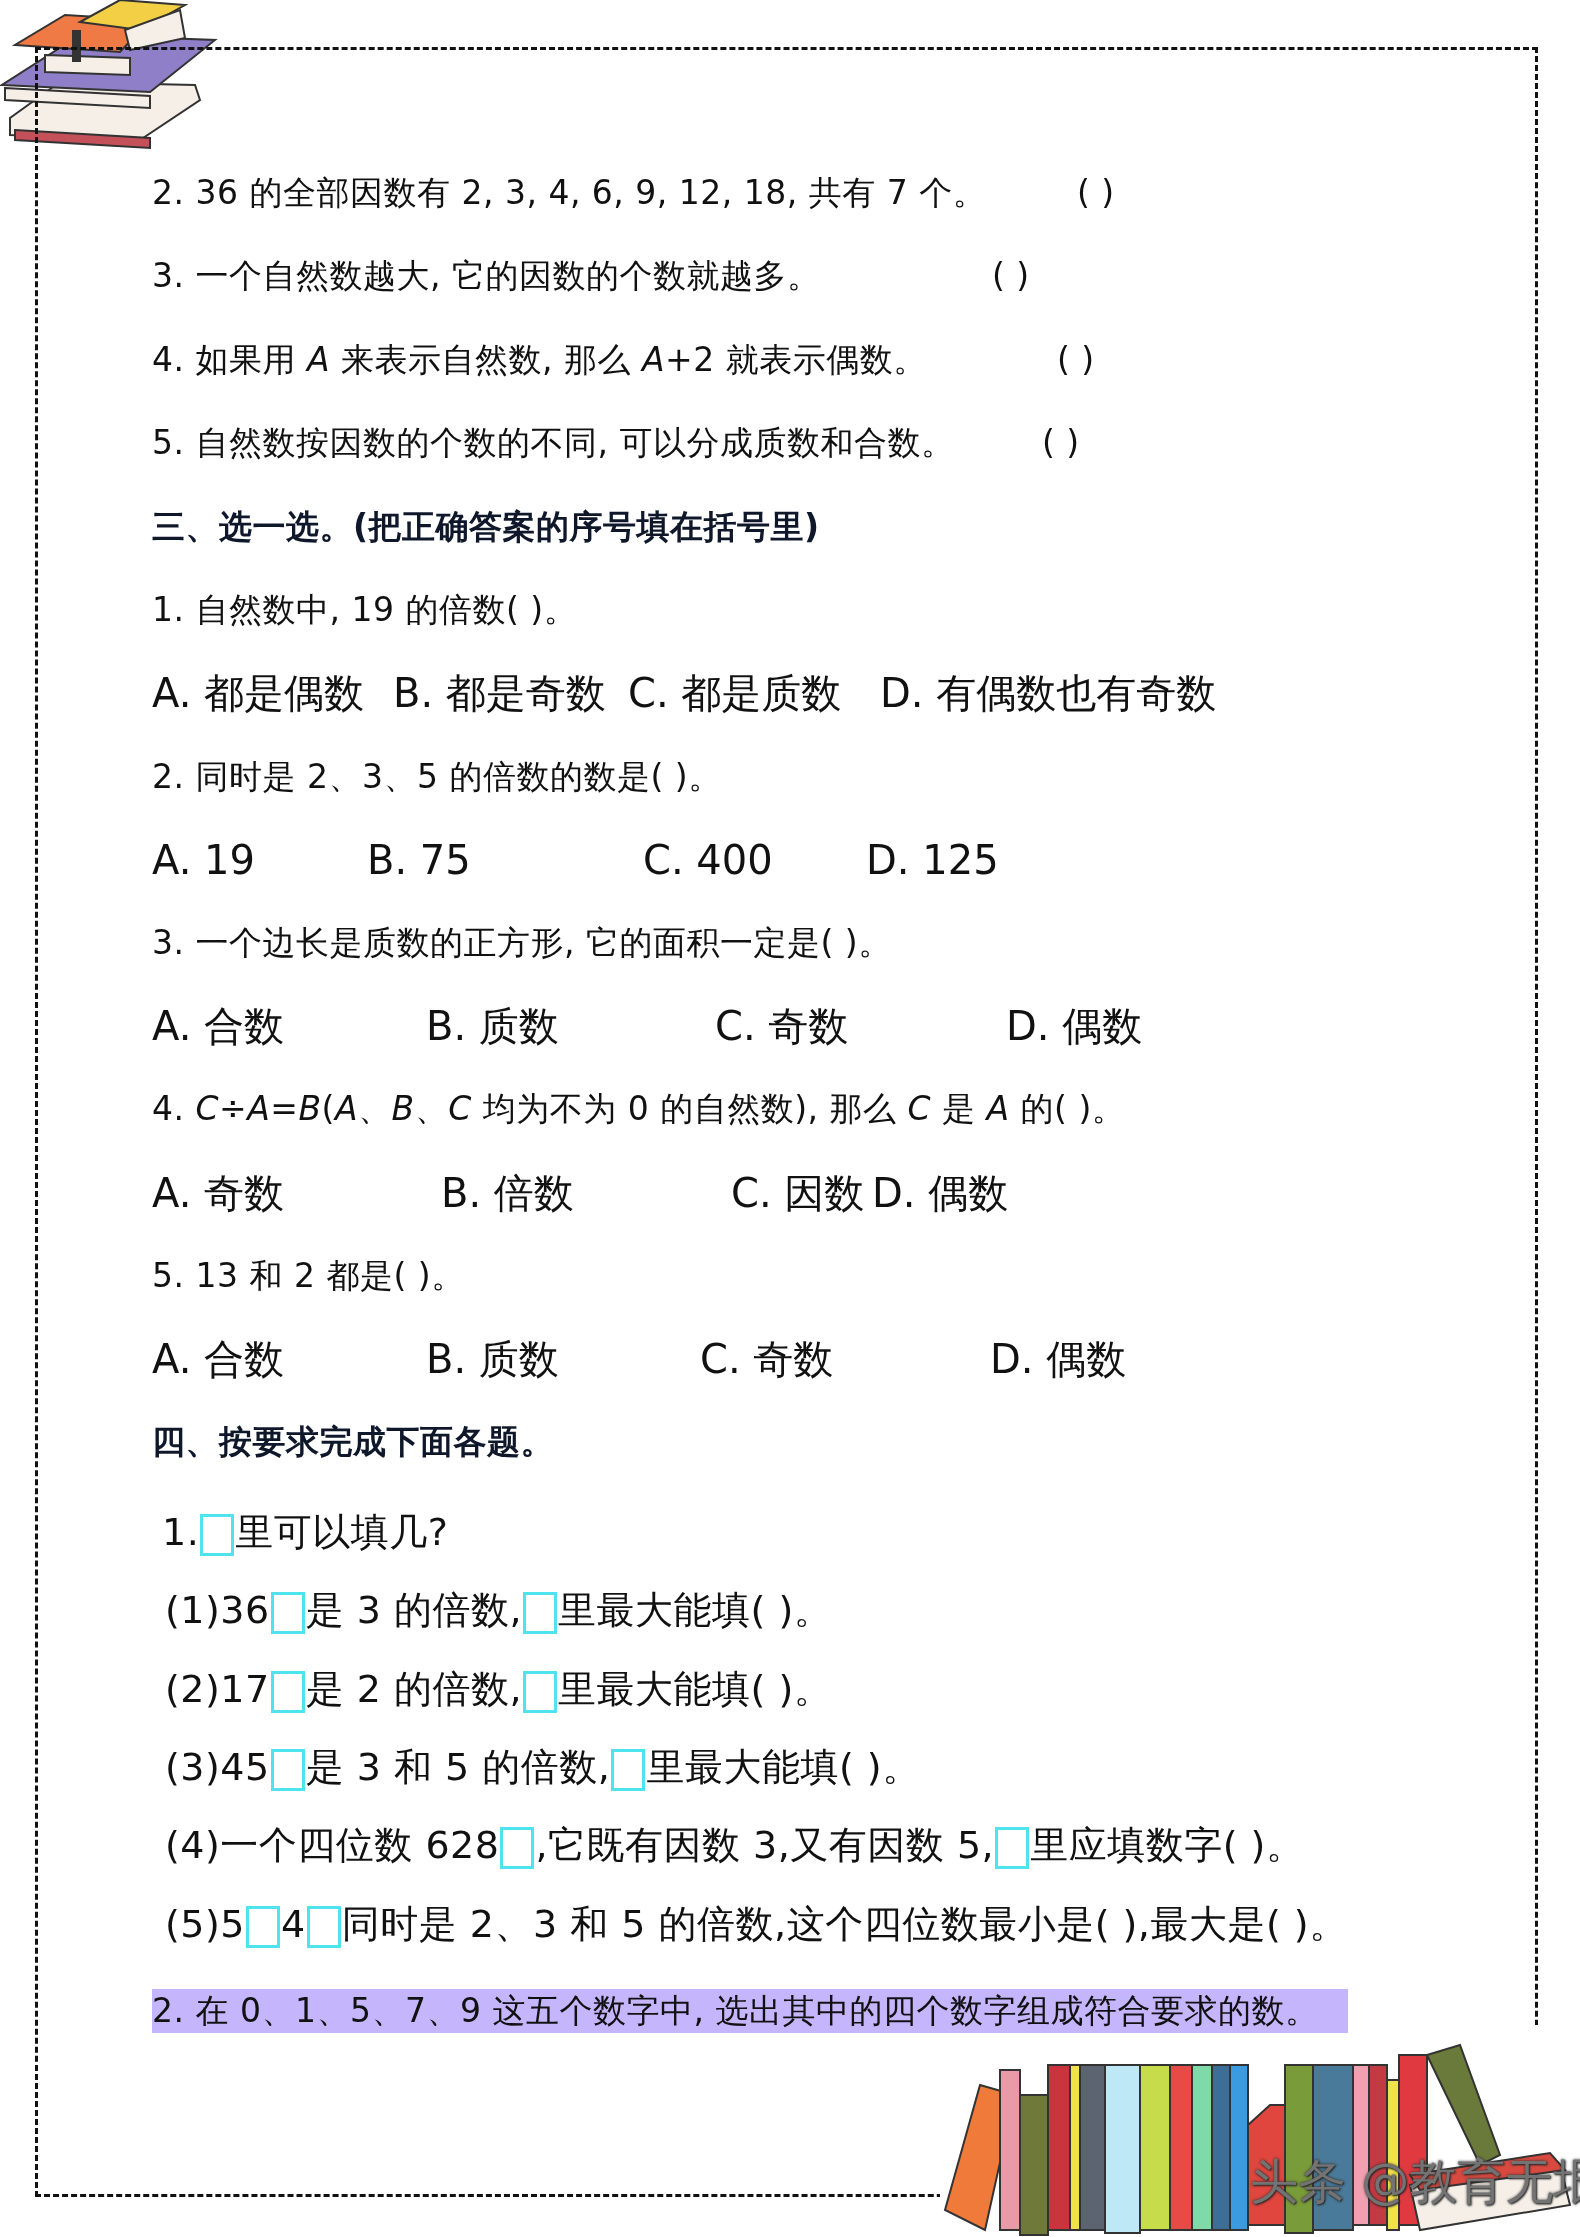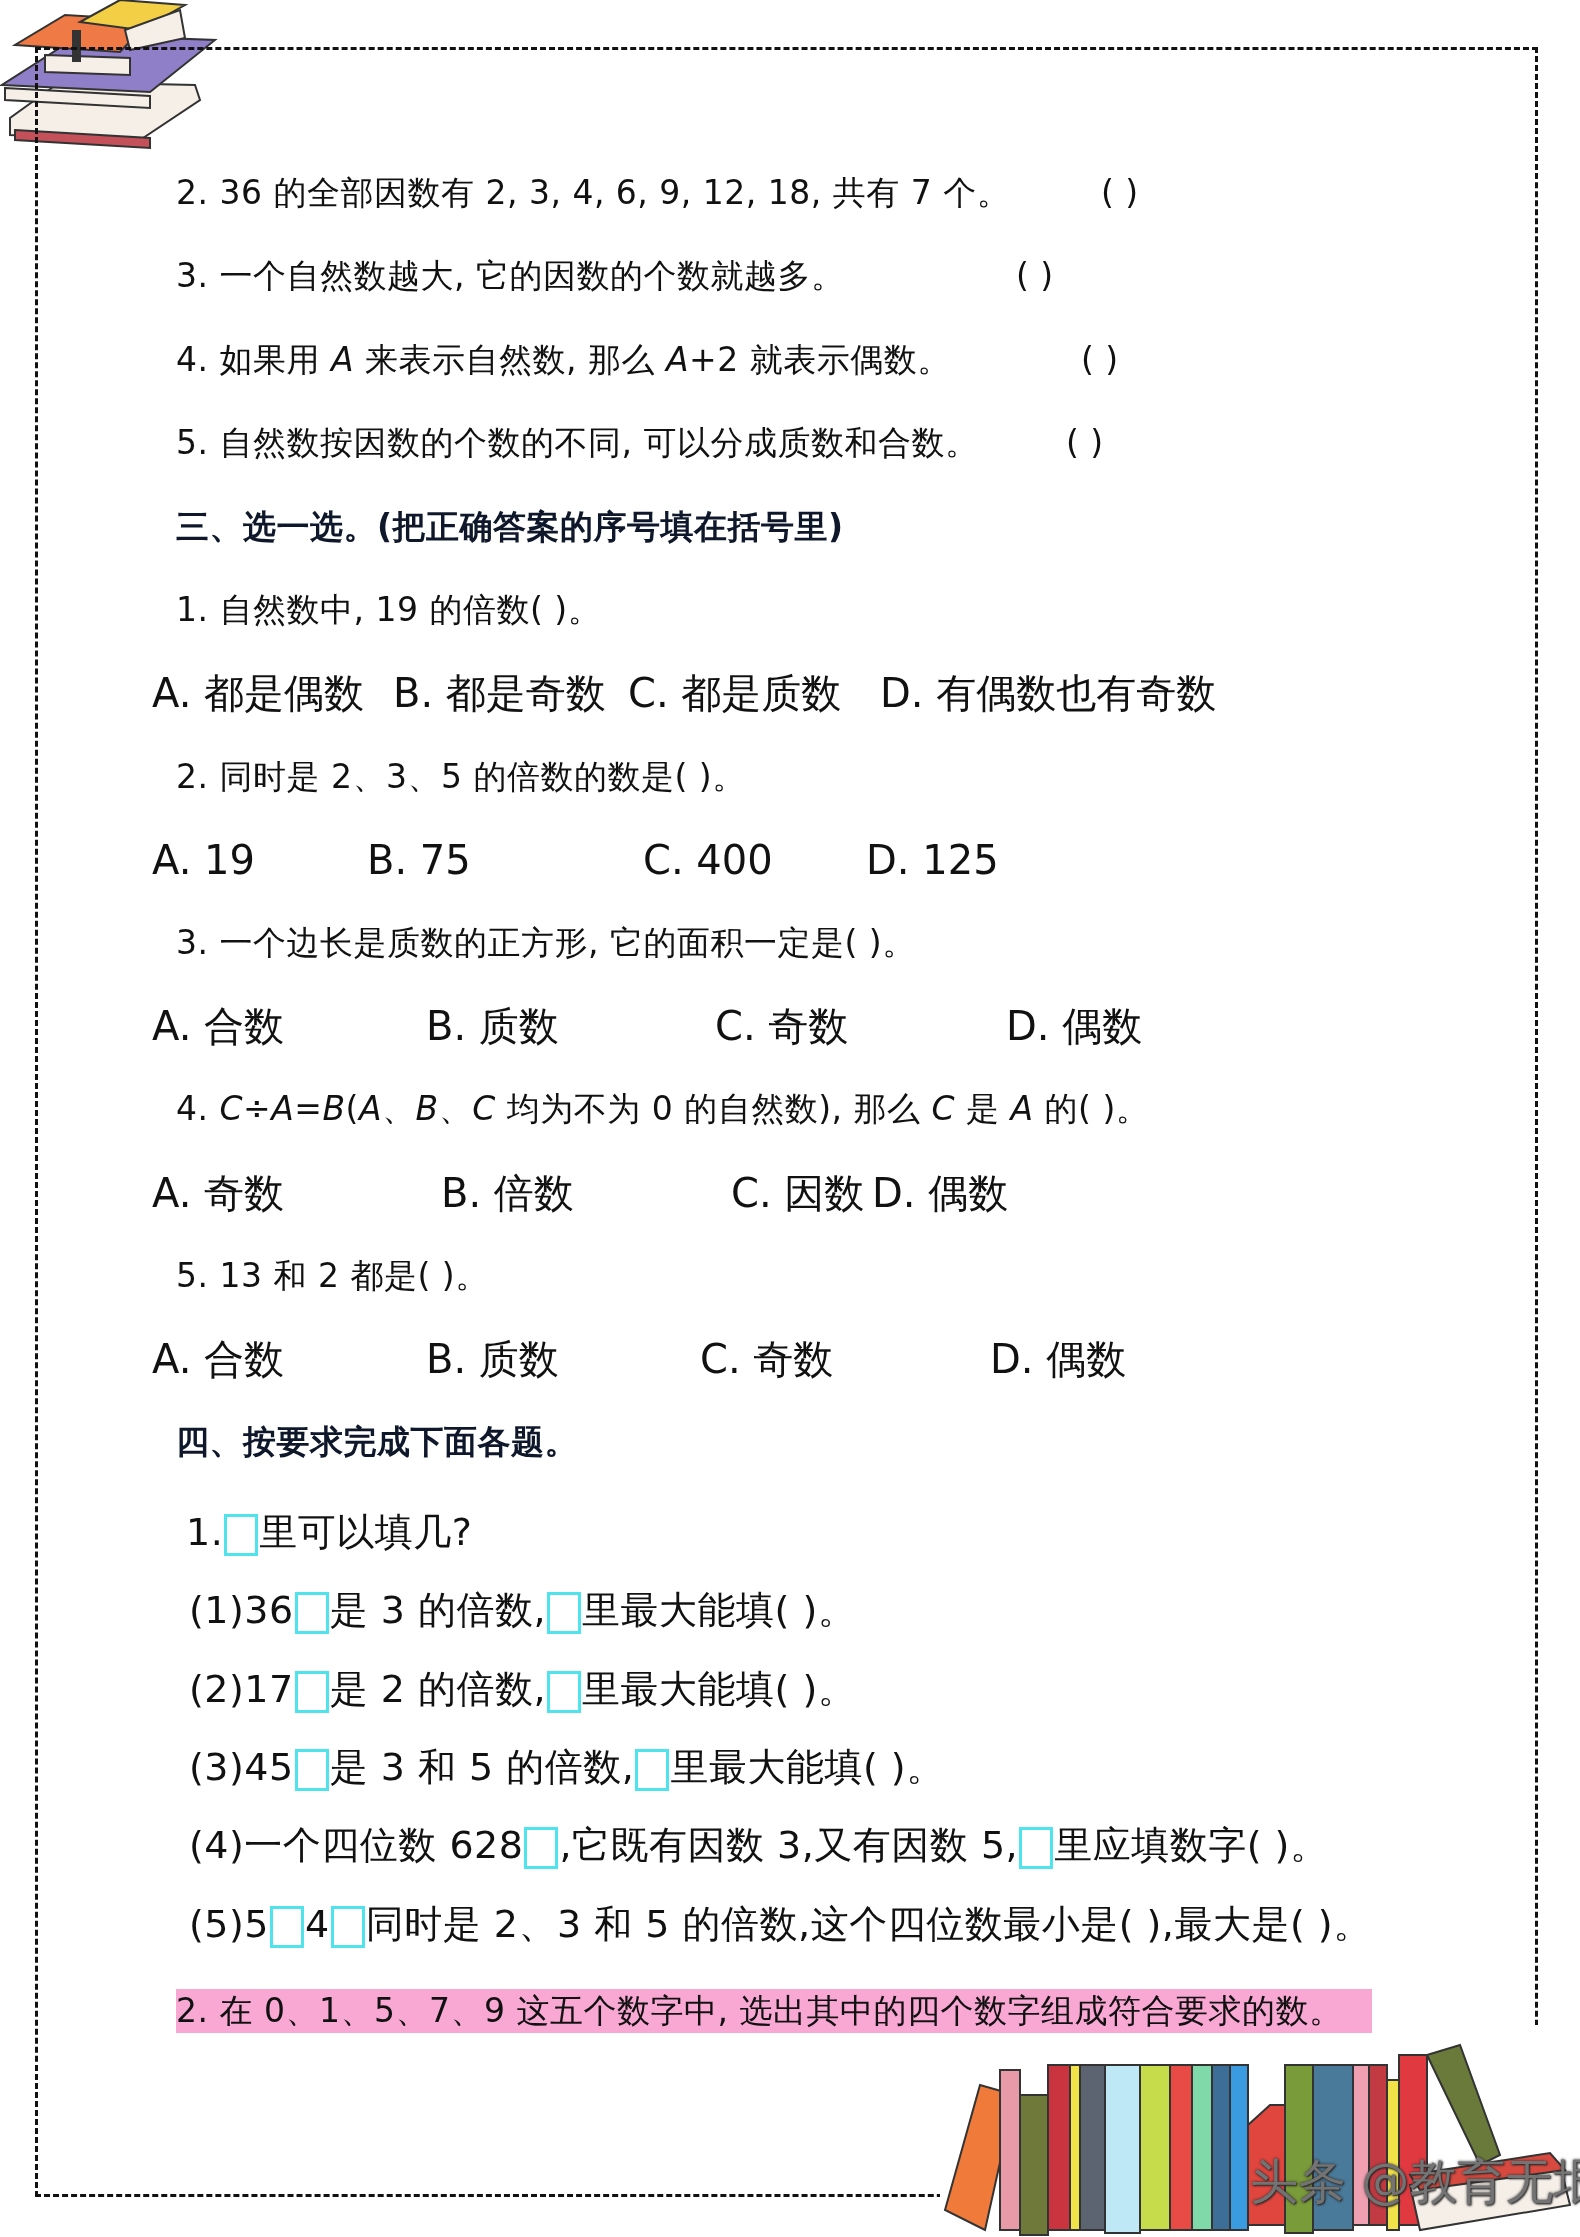--- a/index.html
+++ b/index.html
@@ -1,20 +1,20 @@
 <!DOCTYPE html>
 <html><head>
 <meta charset="utf-8">
 <style>
   html, body { margin:0; padding:0; background:#ffffff; }
   body { width:1580px; height:2237px; position:relative; overflow:hidden;
          font-family:"DejaVu Sans","Liberation Sans",sans-serif; color:#111; }
   .frame { position:absolute; left:35px; top:47px; width:1503px; height:2150px;
            border:3px dashed #111; box-sizing:border-box; }
-  .line { position:absolute; left:152px; font-size:33px; line-height:44px; white-space:nowrap; letter-spacing:0.5px;margin-left:24px; }
+  .line { position:absolute; left:152px; font-size:33px; line-height:44px; white-space:nowrap; letter-spacing:0.5px; }
   .heading { color:#0f172a; font-weight:bold; }
   .paren { display:inline-block; }
   .opt { position:absolute; font-size:40px; line-height:44px; white-space:nowrap; }
   .box { display:inline-block; width:34px; height:42px; border:3px solid #4FE3EE;
          box-sizing:border-box; vertical-align:middle; margin:0 1px; }
   .fill { font-size:38px; }
   .ital { font-style:italic; }
   
   .books-top { position:absolute; left:0; top:0; width:220px; height:150px; }
   .shelf { position:absolute; left:940px; top:2025px; width:640px; height:212px; }
@@ -130,15 +130,15 @@
   <rect x="373" y="40" width="40" height="165" fill="#4a7a9a" stroke="#333" stroke-width="2"></rect>
   <rect x="413" y="40" width="16" height="160" fill="#f0a0b0" stroke="#333" stroke-width="2"></rect>
   <rect x="429" y="40" width="18" height="160" fill="#c23a42" stroke="#333" stroke-width="2"></rect>
   <rect x="447" y="55" width="12" height="150" fill="#f2e24a" stroke="#333" stroke-width="2"></rect>
   <rect x="459" y="30" width="28" height="170" fill="#e03a40" stroke="#333" stroke-width="2"></rect>
   <polygon points="487,30 520,20 560,130 540,140" fill="#6a7a3a" stroke="#333" stroke-width="2"></polygon>
   <polygon points="470,160 620,140 630,180 480,205" fill="#f5efe8" stroke="#333" stroke-width="2"></polygon>
   <polygon points="470,150 610,128 625,145 480,165" fill="#d84a40" stroke="#333" stroke-width="2"></polygon>
 </svg>
 
-<div class="line" style="top:1989px; z-index:3; background:#f9a8d4; padding-right:30px;">2. 在 0、1、5、7、9 这五个数字中, 选出其中的四个数字组成符合要求的数。</div>
+<div class="line" style="top:1989px; z-index:3; background:#c4b5fd; padding-right:30px;">2. 在 0、1、5、7、9 这五个数字中, 选出其中的四个数字组成符合要求的数。</div>
 
 <div class="watermark">头条 @教育无垠</div>
 
 </body></html>

